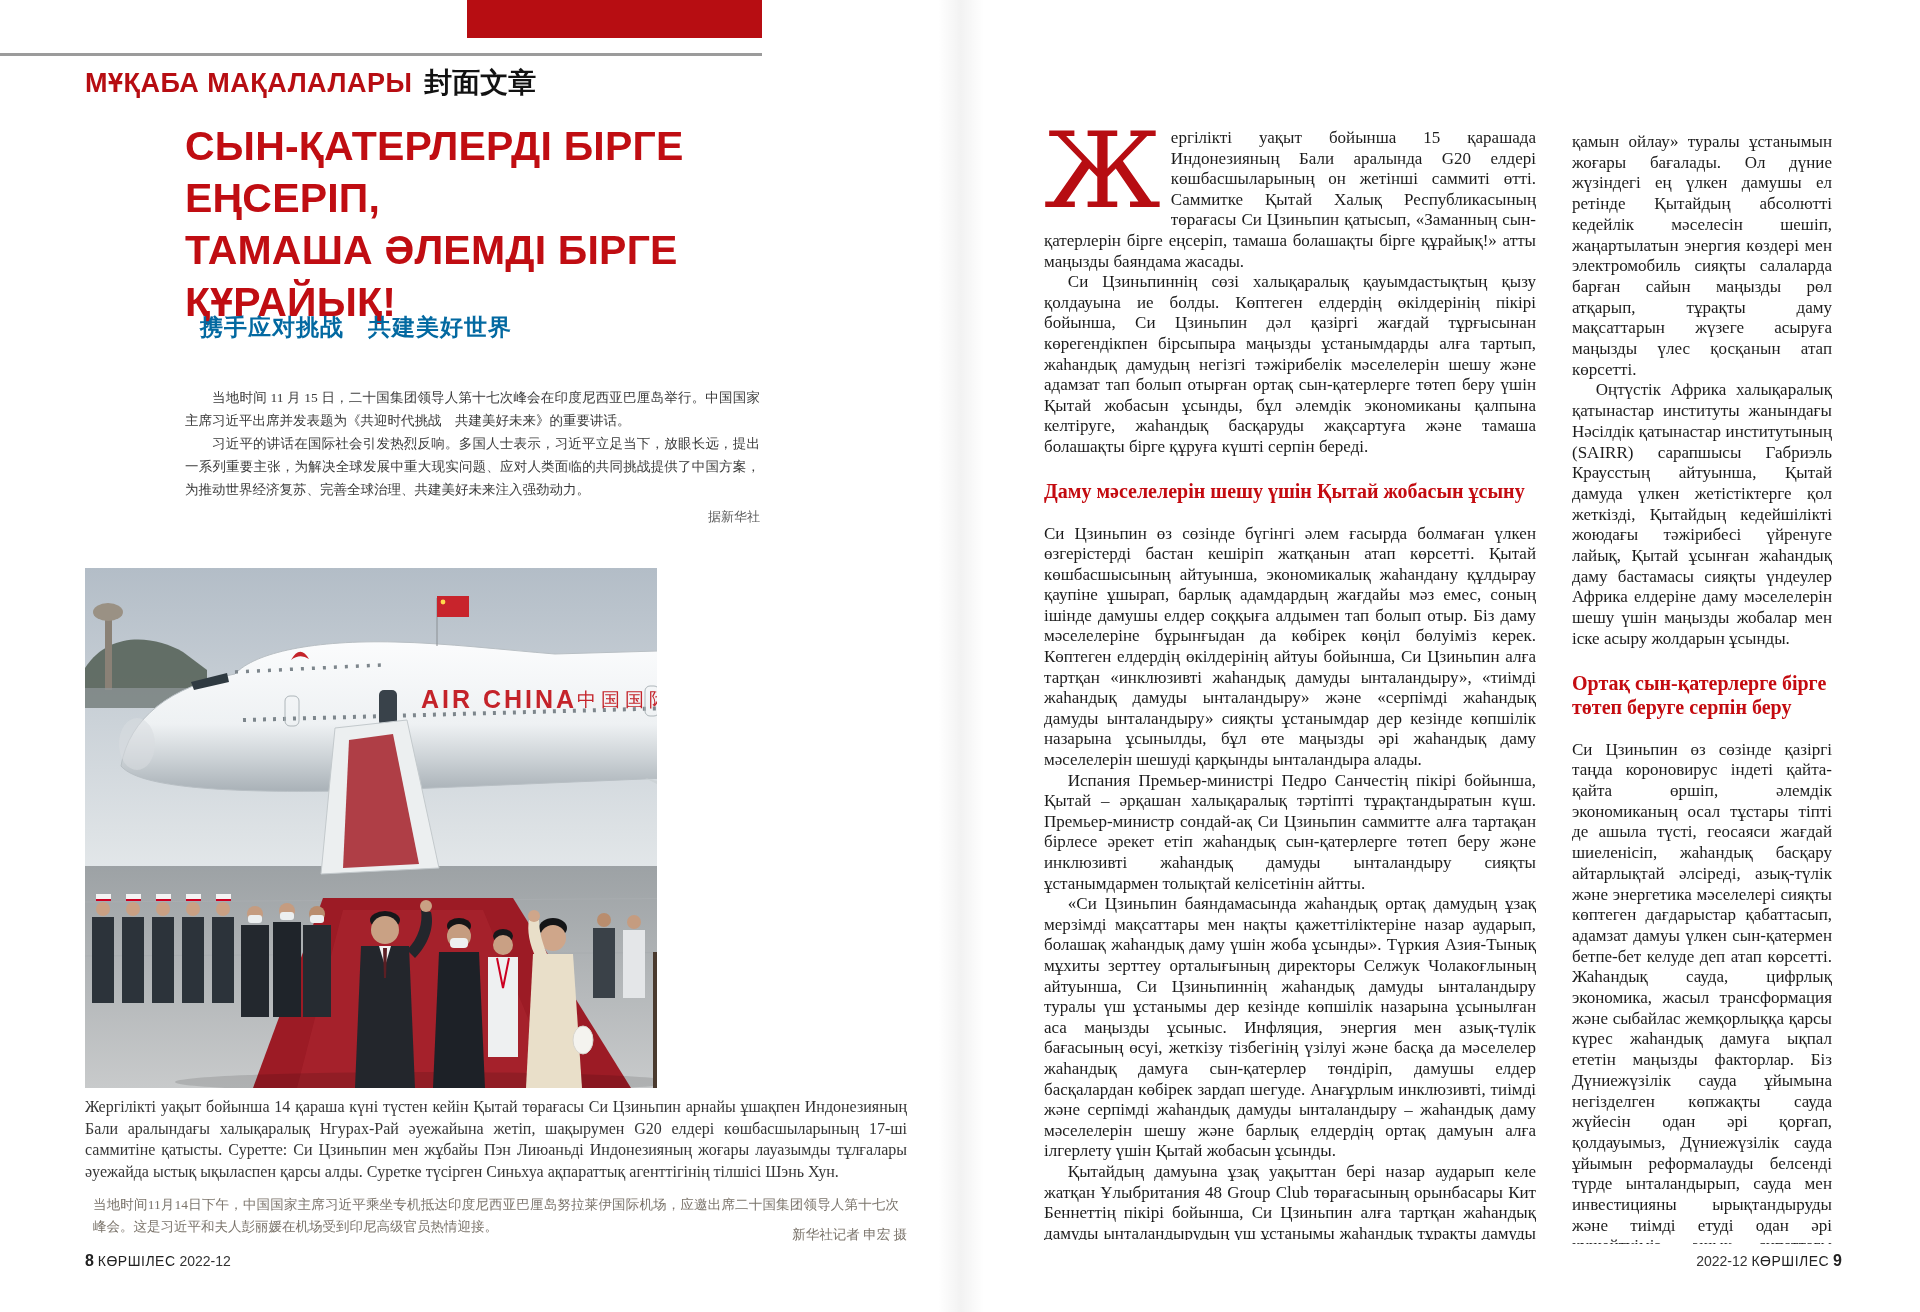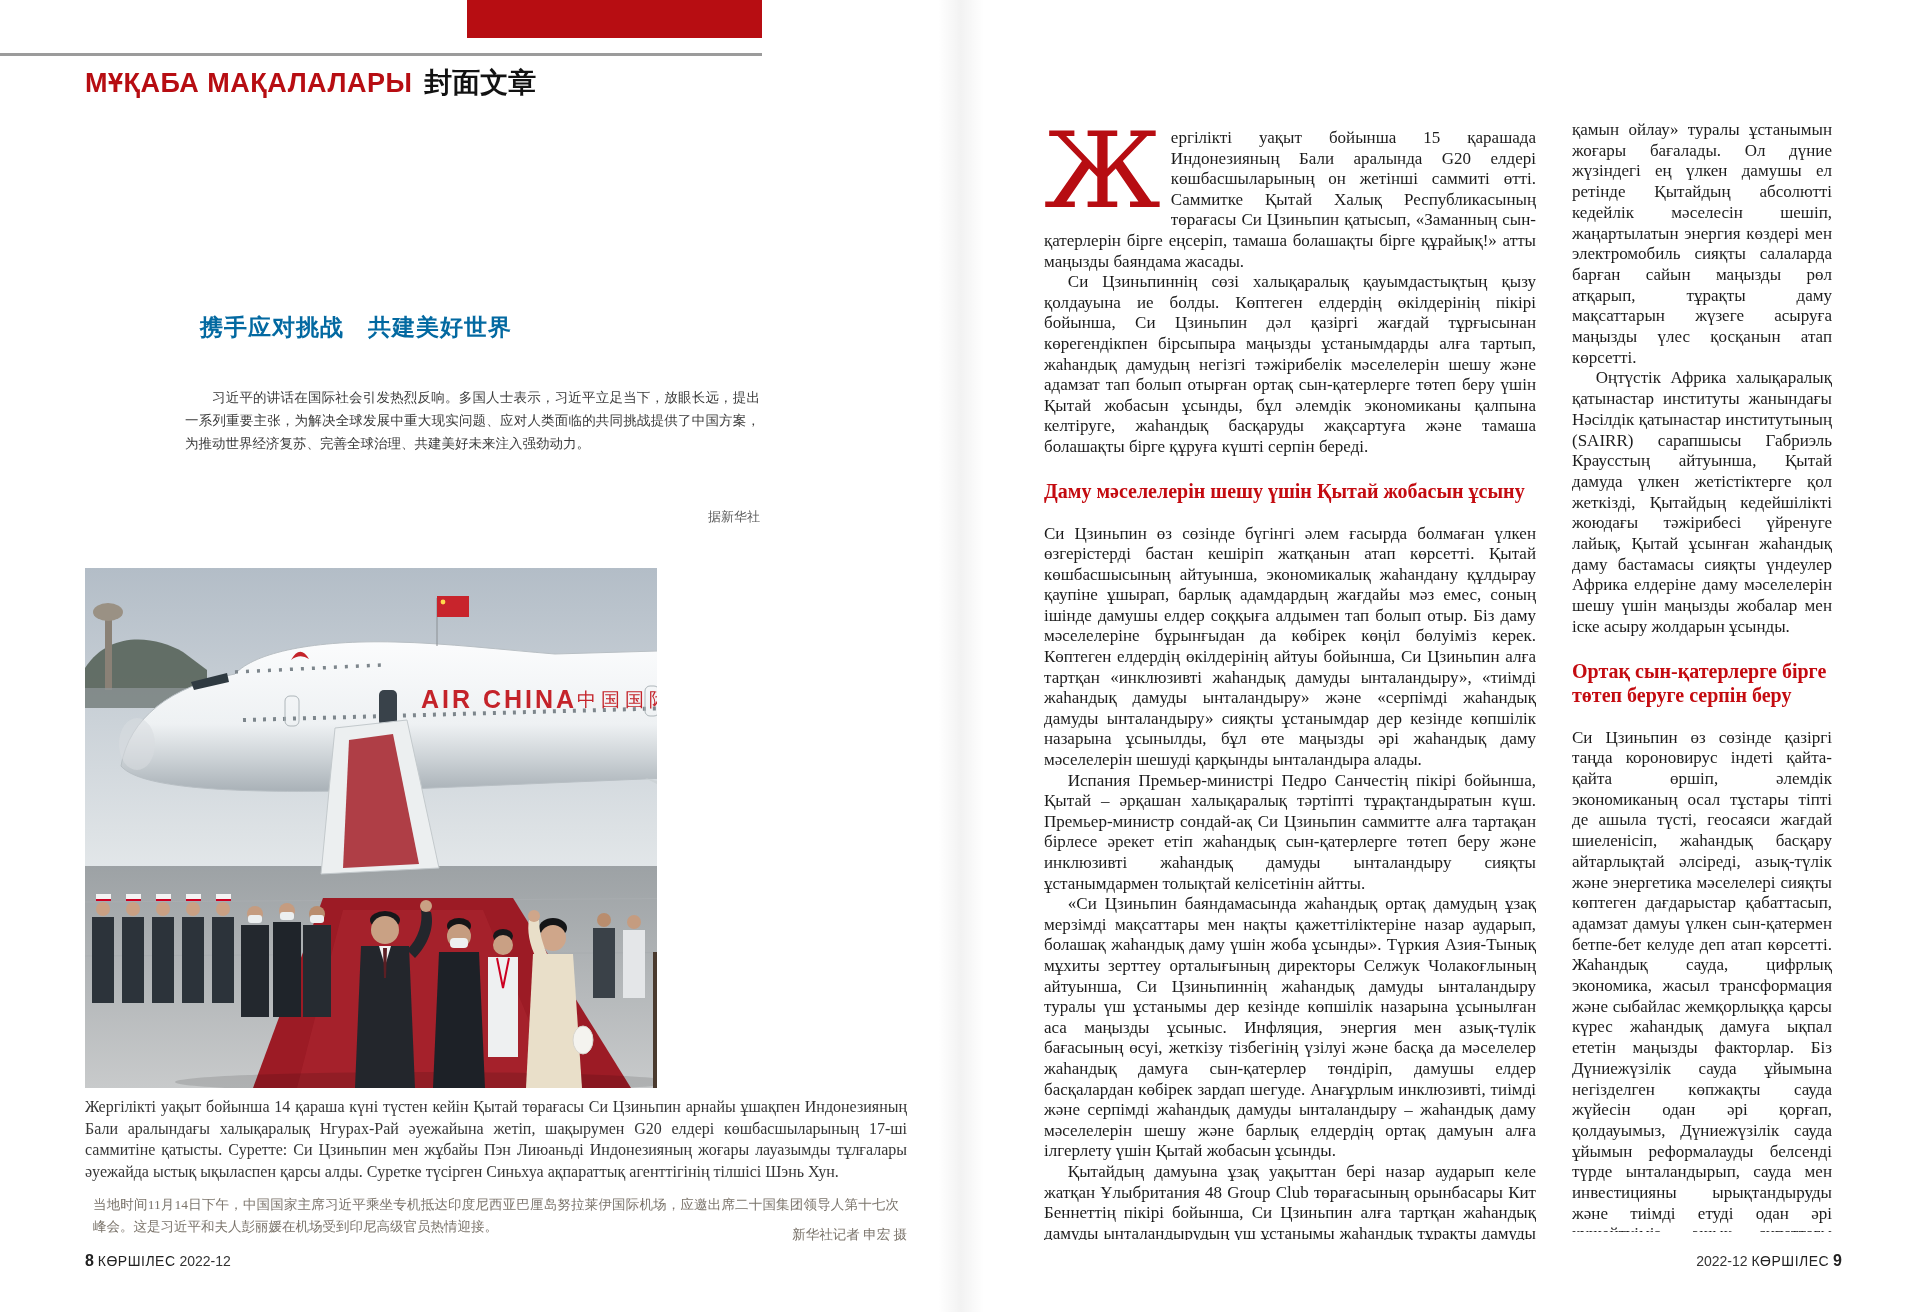--- a/index.html
+++ b/index.html
@@ -35,44 +35,50 @@
   
   .footer{font-size:14px;color:#222;font-family:"Liberation Sans","DejaVu Sans",sans-serif;}
   #footer-left{left:85px;top:1252px;}
   #footer-right{left:1540px;top:1252px;width:302px;text-align:right;}
   .footer .pg{font-weight:bold;font-size:16px;}
   .footer .mag{font-weight:normal;letter-spacing:.5px;}
   .footer .iss{font-weight:normal;color:#333;}
   
   .col{text-align:justify;overflow:hidden;}
   #col1{left:1044px;top:128px;width:492px;height:1112px;font-size:17px;line-height:20.6px;}
-  #col2{left:1572px;top:120px;width:260px;height:1112px;font-size:17px;line-height:20.7px;}
+  #col2{left:1572px;top:132px;width:260px;height:1112px;font-size:17px;line-height:20.7px;}
   .col p{margin:0;text-indent:1.4em;}
   .col p.noindent{text-indent:0;}
   #dropcap{float:left;color:#b70d12;font-size:104px;line-height:82px;padding:2px 10px 0 0;
            font-family:"DejaVu Serif","Liberation Serif",serif;}
   h2.red-head{color:#c40b10;font-size:20px;line-height:24px;font-weight:bold;margin:21px 0 21px 0;
               font-family:"Liberation Serif","DejaVu Serif",serif;text-align:left;}
 </style>
 </head>
 <body>
 
 <div id="spread">
 
   <div class="abs" id="top-red-block"></div>
   <div class="abs" id="top-rule"></div>
 
   <div class="abs" id="section-header">
     <span id="section-title-kk">МҰҚАБА МАҚАЛАЛАРЫ</span><span id="section-title-zh">封面文章</span>
   </div>
 
+  <div class="abs" id="headline">
+    <div>СЫН-ҚАТЕРЛЕРДІ БІРГЕ ЕҢСЕРІП,</div>
+    <div>ТАМАША ӘЛЕМДІ БІРГЕ</div>
+    <div>ҚҰРАЙЫҚ!</div>
+  </div>
 
   <div class="abs" id="subtitle-zh">携手应对挑战　共建美好世界</div>
 
   <div class="abs" id="intro-zh">
+    <p>当地时间 11 月 15 日，二十国集团领导人第十七次峰会在印度尼西亚巴厘岛举行。中国国家主席习近平出席并发表题为《共迎时代挑战　共建美好未来》的重要讲话。</p>
     <p>习近平的讲话在国际社会引发热烈反响。多国人士表示，习近平立足当下，放眼长远，提出一系列重要主张，为解决全球发展中重大现实问题、应对人类面临的共同挑战提供了中国方案，为推动世界经济复苏、完善全球治理、共建美好未来注入强劲动力。</p>
   </div>
   <div class="abs" id="intro-credit">据新华社</div>
 
   <div class="abs" id="photo">
     <svg width="676" height="520" viewBox="0 0 676 520">
       <defs>
         <linearGradient id="sky" x1="0" y1="0" x2="0" y2="1">
           <stop offset="0" stop-color="#b3bdc7"></stop>
             <stop offset="1" stop-color="#e4e8ea"></stop>

